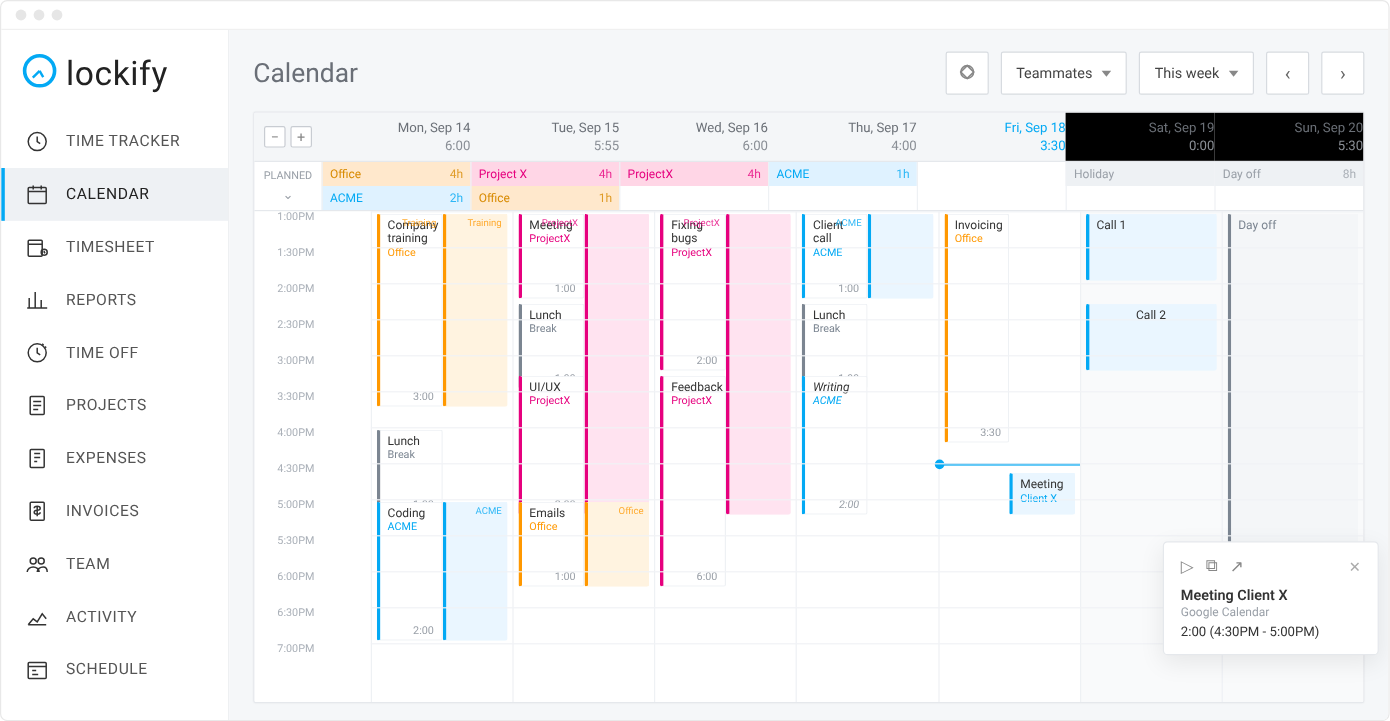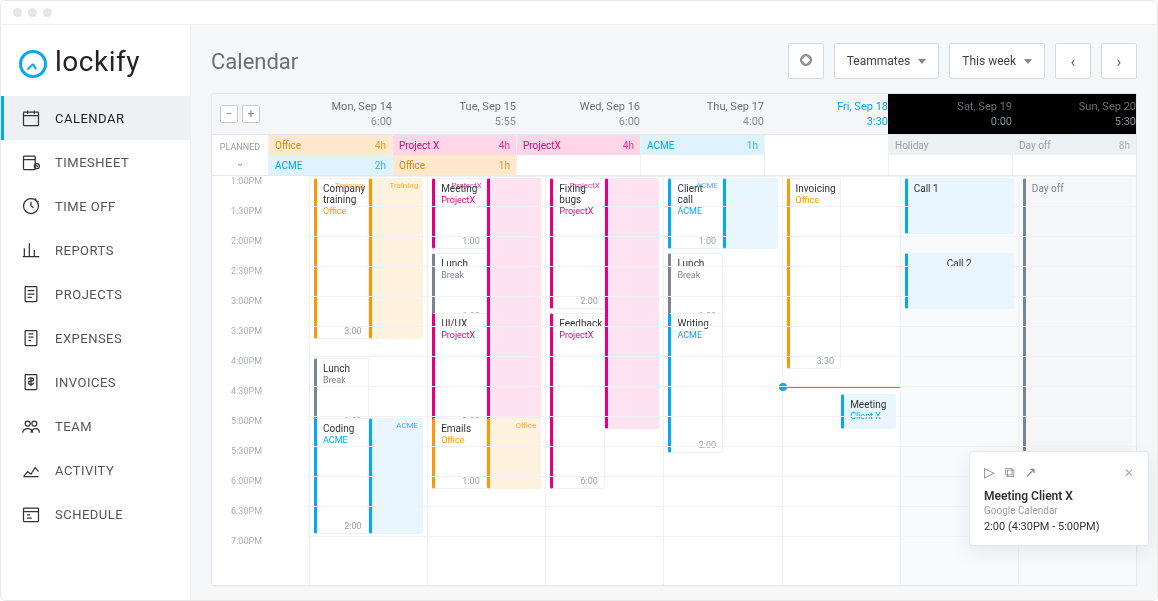--- a/index.html
+++ b/index.html
@@ -29,21 +29,21 @@
   .dot { width: 9px; height: 9px; border-radius: 50%; background: #e6e6e6; }
   .shell { flex: 1; display: flex; min-height: 0; }
   
   .sidebar {
     width: 190px;
     border-right: 1px solid #eef0f2;
     display: flex;
     flex-direction: column;
     padding-bottom: 8px;
   }
-  .logo { display: flex; align-items: flex-end; gap: 8px; padding: 20px 18px 18px; }
+  .logo { display: flex; align-items: flex-start; gap: 8px; padding: 20px 18px 18px; }
   .logo .mark {
     width: 28px; height: 28px; border: 3px solid #03a9f4; border-radius: 50%; position: relative;
   }
   .logo .mark::after { content: ""; position: absolute; left: 50%; top: 50%; width: 2px; height: 8px; background: #03a9f4; transform-origin: top center; transform: translateX(-50%) rotate(45deg); }
   .logo .mark::before { content: ""; position: absolute; left: 50%; top: 50%; width: 2px; height: 6px; background: #03a9f4; transform-origin: top center; transform: translateX(-50%) rotate(-30deg); }
   .logo .word { font-size: 28px; color: #222; letter-spacing: .5px; }
   .nav { display: flex; flex-direction: column; }
   .nav-item {
     display: flex; align-items: center; gap: 14px;
     height: 44px; padding: 0 20px; color: #555;
@@ -136,49 +136,56 @@
 </div>
 
 <div class="shell">
 
   <aside class="sidebar">
     <div class="logo">
       <div class="mark"></div>
       <div class="word">lockify</div>
     </div>
     <nav class="nav" id="nav">
+        <div class="nav-item">
+          <span class="icn"><svg viewBox="0 0 24 24" fill="none" stroke="currentColor" stroke-width="1.5">
+              <circle cx="12" cy="12" r="9"></circle>
+              <path d="M12 7v5l3 2"></path>
+            </svg></span>
+          <span class="lbl">TIME TRACKER</span>
+        </div>
         <div class="nav-item active">
           <span class="icn"><svg viewBox="0 0 24 24" fill="none" stroke="currentColor" stroke-width="1.5">
               <rect x="3" y="5" width="18" height="16" rx="1"></rect>
               <path d="M3 9h18M8 3v4M16 3v4"></path>
             </svg></span>
           <span class="lbl">CALENDAR</span>
         </div>
         <div class="nav-item">
           <span class="icn"><svg viewBox="0 0 24 24" fill="none" stroke="currentColor" stroke-width="1.5">
               <rect x="3" y="5" width="14" height="16" rx="1"></rect>
               <path d="M3 9h14"></path>
               <circle cx="19" cy="17" r="3"></circle>
               <path d="M19 15.5v1.5l1 1"></path>
             </svg></span>
           <span class="lbl">TIMESHEET</span>
         </div>
         <div class="nav-item">
           <span class="icn"><svg viewBox="0 0 24 24" fill="none" stroke="currentColor" stroke-width="1.5">
+              <path d="M4 20V10M10 20V4M16 20v-8M22 20H2"></path>
+            </svg></span>
+          <span class="lbl">REPORTS</span>
+        </div>
+        <div class="nav-item">
+          <span class="icn"><svg viewBox="0 0 24 24" fill="none" stroke="currentColor" stroke-width="1.5">
               <circle cx="12" cy="12" r="9"></circle>
               <path d="M12 7v5l3 2"></path>
               <path d="M17 3l4 4" stroke-dasharray="2 2"></path>
             </svg></span>
           <span class="lbl">TIME OFF</span>
-        </div>
-        <div class="nav-item">
-          <span class="icn"><svg viewBox="0 0 24 24" fill="none" stroke="currentColor" stroke-width="1.5">
-              <path d="M4 20V10M10 20V4M16 20v-8M22 20H2"></path>
-            </svg></span>
-          <span class="lbl">REPORTS</span>
         </div>
         <div class="nav-item">
           <span class="icn"><svg viewBox="0 0 24 24" fill="none" stroke="currentColor" stroke-width="1.5">
               <rect x="5" y="3" width="14" height="18" rx="1"></rect>
               <path d="M8 8h8M8 12h8M8 16h5"></path>
             </svg></span>
           <span class="lbl">PROJECTS</span>
         </div>
         <div class="nav-item">
           <span class="icn"><svg viewBox="0 0 24 24" fill="none" stroke="currentColor" stroke-width="1.5">
@@ -395,21 +402,21 @@
             </div>
             <div class="daycol">
               <div class="event c-pink " style="top: 2px; height: 131px; right: 50%;"><span>Fixing bugs</span><span class="proj">ProjectX</span><span class="tag">ProjectX</span><span class="dur">2:00</span></div>
               <div class="event c-pink fill-pink" style="top: 2px; height: 251px; left: 50%;"></div>
               <div class="event c-pink " style="top: 137px; height: 176px; right: 50%;"><span>Feedback</span><span class="proj">ProjectX</span><span class="dur">6:00</span></div>
             </div>
             <div class="daycol">
               <div class="event c-blue " style="top: 2px; height: 71px; right: 50%;"><span>Client call</span><span class="proj">ACME</span><span class="tag">ACME</span><span class="dur">1:00</span></div>
               <div class="event c-blue fill-blue" style="top: 2px; height: 71px; left: 50%;"></div>
               <div class="event c-grey " style="top: 77px; height: 71px; right: 50%;"><span>Lunch</span><span class="proj">Break</span><span class="dur">1:00</span></div>
-              <div class="event c-blue " style="top: 137px; height: 140px; right: 50%;"><span>Writing</span><span class="proj">ACME</span><span class="dur">2:00</span></div>
+              <div class="event c-blue " style="top: 137px; height: 116px; right: 50%; font-style: italic;"><span>Writing</span><span class="proj">ACME</span><span class="dur">2:00</span></div>
             </div>
             <div class="daycol">
               <div class="event c-orange " style="top: 2px; height: 191px; right: 50%;"><span>Invoicing</span><span class="proj">Office</span><span class="dur">3:30</span></div>
               <div class="event c-blue fill-blue" style="top: 218px; height: 35px; left: 50%;"><span>Meeting</span><span class="proj">Client X</span></div>
               <div class="now-line" style="top: 210px;"></div>
             </div>
             <div class="daycol weekend">
               <div class="event  fill-blue" style="top: 2px; height: 56px;"><span>Call 1</span></div>
               <div class="event  fill-blue" style="top: 77px; height: 56px; padding-left: 39px;"><span>Call 2</span></div>
             </div>

